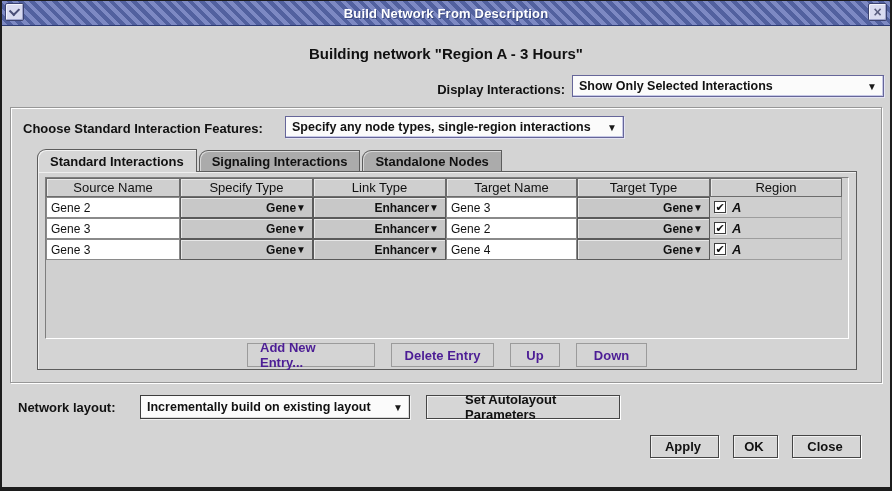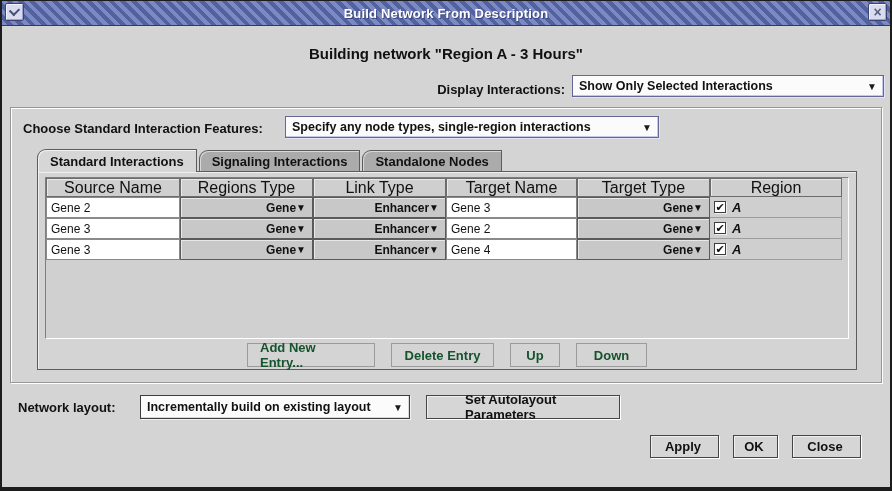--- a/index.html
+++ b/index.html
@@ -28,42 +28,42 @@
   .xglyph{color:#5a5e80;font-weight:bold;font-size:14px;line-height:1;margin-top:-1px;}
   
   .heading{position:absolute;top:44px;left:0;right:0;text-align:center;font-weight:bold;font-size:15px;color:#111;}
   
   .btn{
     box-sizing:border-box;background:#d6d6d6;border:1px solid #454545;
     box-shadow:1px 1px 0 #ffffff, inset 1px 1px 0 #efefef;
     font-weight:bold;font-size:13px;color:#111;display:flex;align-items:center;justify-content:center;
     padding:0 12px;cursor:default;
   }
-  .btn.disabled{color:#14532d;border-color:#9b9b9b;box-shadow:none;background:transparent;}
+  .btn.disabled{color:#4c1d95;border-color:#9b9b9b;box-shadow:none;background:transparent;}
   
   .combo{
     box-sizing:border-box;display:flex;align-items:center;justify-content:space-between;
     background:#fbfbfb;border:1px solid #666699;
     box-shadow:inset -1px -1px 0 #c6c8e6, 1px 1px 0 #e4e4f2;
     font-weight:bold;font-size:12.5px;color:#111;padding:0 6px;cursor:default;
   }
   .combo .arrow{font-size:10px;color:#1a1a1a;margin-left:8px;}
   .combo.dark-border{border-color:#3d3d3d;box-shadow:inset -1px -1px 0 #d9d9d9, 1px 1px 0 #f1f1f1;}
   
   .edit-regions{position:absolute;left:26px;top:73px;width:174px;height:23px;}
   .display-row{position:absolute;top:74px;right:6px;display:flex;align-items:flex-end;gap:7px;}
   .bold-label{font-weight:bold;font-size:13px;color:#111;}
   .display-row .combo{width:312px;height:22px;}
   
   .group{
     position:absolute;left:8px;top:106px;right:8px;height:276px;box-sizing:border-box;
     border:1px solid #979797;box-shadow:inset 1px 1px 0 #ffffff, 1px 1px 0 #ffffff;
   }
   .features-label{position:absolute;left:12px;top:13px;}
-  .features-combo{position:absolute;left:274px;top:8px;width:374px;height:22px;}
+  .features-combo{position:absolute;left:274px;top:8px;width:339px;height:22px;}
   
   .tabbar{position:absolute;left:26px;top:41px;display:flex;gap:2px;align-items:flex-end;}
   .tab{
     box-sizing:border-box;height:22px;display:flex;align-items:center;
     padding:0 12px;font-weight:bold;font-size:13px;color:#111;
     border:1px solid #5c5c5c;border-bottom:none;border-top-left-radius:9px;
     background:#ababab;position:relative;cursor:default;
     box-shadow:inset 1px 1px 0 #d8d8d8;
   }
   .tab.selected{background:#d6d6d6;height:23px;z-index:3;box-shadow:inset 1px 1px 0 #f2f2f2;}
@@ -74,21 +74,21 @@
   
   .table-viewport{
     position:absolute;left:7px;top:5px;width:804px;height:162px;box-sizing:border-box;
     border:1px solid #7e7e7e;border-right-color:#ffffff;border-bottom-color:#ffffff;
     background:#d0d0d0;overflow:hidden;
   }
   .tgrid{display:grid;grid-template-columns:134px 133px 133px 131px 133px 132px;}
   .th{
     box-sizing:border-box;height:19px;background:#cfcfcf;border:1px solid #6c6c6c;
     box-shadow:inset 1px 1px 0 #e9e9e9;display:flex;align-items:center;justify-content:center;
-    font-size:16px;color:#111;cursor:default;
+    font-size:13px;color:#111;cursor:default;
   }
   .cell{box-sizing:border-box;height:21px;font-size:12px;display:flex;align-items:center;}
   .cell.name{background:#ffffff;border:1px solid #8a8a8a;padding-left:4px;color:#111;}
   .cell.ccombo{
     background:#c8c8c8;border:1px solid #5a5a5a;box-shadow:inset 1px 1px 0 #e8e8e8;
     font-weight:bold;justify-content:flex-end;padding:0 6px;color:#111;
   }
   .cell.ccombo .arrow{font-size:10px;}
   .cell.region{background:#cfcfcf;border-bottom:1px solid #9d9d9d;border-right:1px solid #9d9d9d;padding-left:4px;gap:6px;}
   .checkbox{
@@ -148,21 +148,21 @@
       <div class="tab selected">Standard Interactions</div>
       <div class="tab">Signaling Interactions</div>
       <div class="tab">Standalone Nodes</div>
     </div>
 
     <div class="tabpanel">
       <div class="table-viewport">
 
         <div class="tgrid">
           <div class="th">Source Name</div>
-          <div class="th">Regions Type</div>
+          <div class="th">Specify Type</div>
           <div class="th">Link Type</div>
           <div class="th">Target Name</div>
           <div class="th">Target Type</div>
           <div class="th">Region</div>
         </div>
 
         <div class="tgrid">
           <div class="cell name">Gene 2</div>
           <div class="cell ccombo">
             <span>Gene</span>

